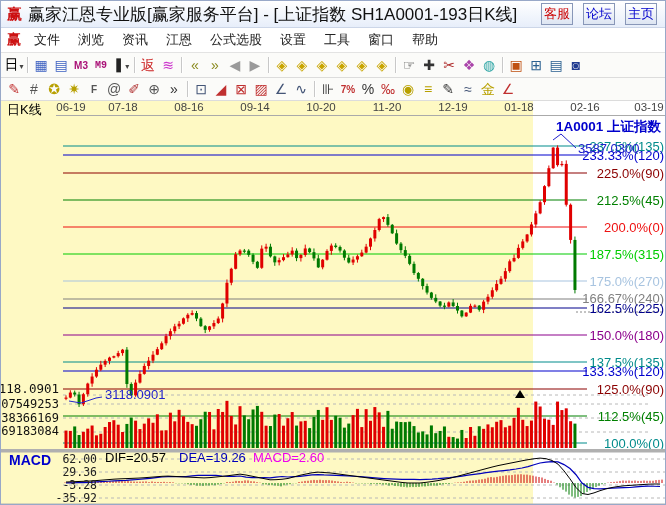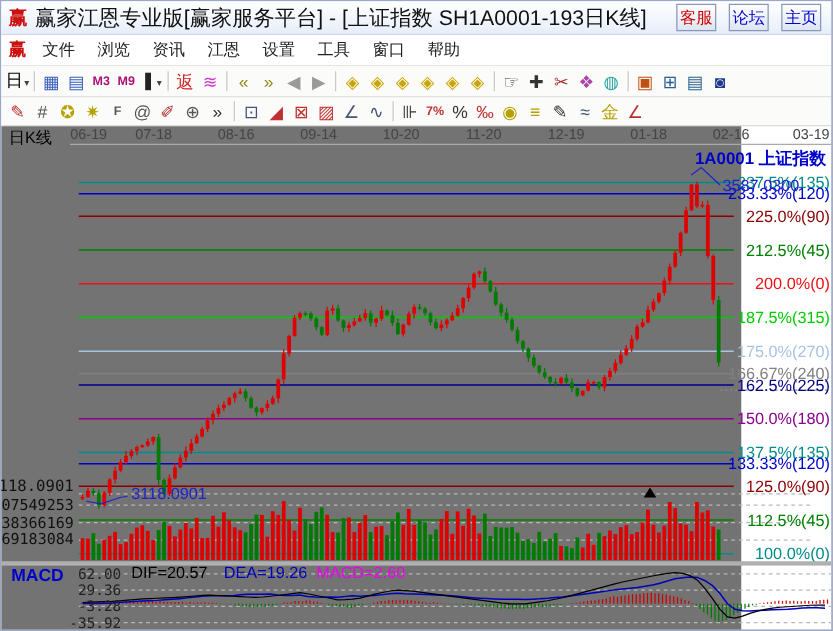--- a/index.html
+++ b/index.html
@@ -14,21 +14,21 @@
   .tbtn.red{color:#cc0000}.tbtn.blue{color:#0000cc}
   .menubar{height:25px;display:flex;align-items:center;padding:0 6px;background:#fff;border-bottom:1px solid #e3e3e3;font-size:13px}
   .menubar .logo{font-size:14px;margin-right:4px}
   .mi{padding:2px 9px;color:#222;cursor:pointer;white-space:nowrap}
   .toolbar{height:25px;display:flex;align-items:center;background:#fbfbf9;border-bottom:1px solid #dcdcdc;padding:0 3px;overflow:hidden}
   #toolbar2{height:23px}
   .ticon{min-width:20px;text-align:center;font-size:14px;line-height:19px;cursor:pointer;white-space:nowrap}
   .ticon.sm{font-size:10px;font-weight:700}
   .tsep{width:1px;height:16px;background:#c8c8c8;margin:0 3px;box-shadow:1px 0 0 #fff}
   .caret{font-size:8px;color:#444;margin-left:1px}
-  .chart-stage{width:592px;height:405px;background:#737373;position:relative}
+  .chart-stage{width:532px;height:405px;background:#fef9c3;position:relative}
   svg text{user-select:none}
 </style>
 </head>
 <body>
 
 <div class="app">
   <div class="titlebar">
     <span class="logo">赢</span>
     <span class="title">赢家江恩专业版[赢家服务平台] - [上证指数  SH1A0001-193日K线]</span>
     <span class="tb-btns">
@@ -37,33 +37,34 @@
       <button class="tbtn blue">主页</button>
     </span>
   </div>
   <div class="menubar">
     <span class="logo">赢</span>
     <span id="menu-items" style="display:flex">
         <span class="mi">文件</span>
         <span class="mi">浏览</span>
         <span class="mi">资讯</span>
         <span class="mi">江恩</span>
+        <span class="mi">公式选股</span>
         <span class="mi">设置</span>
         <span class="mi">工具</span>
         <span class="mi">窗口</span>
         <span class="mi">帮助</span>
       </span>
   </div>
   <div class="toolbar" id="toolbar1">
       <span class="ticon" style="color: rgb(0, 0, 0);">日<span class="caret">▾</span></span>
       <span class="tsep"></span>
       <span class="ticon" style="color: rgb(59, 95, 192);">▦</span>
       <span class="ticon" style="color: rgb(59, 95, 192);">▤</span>
       <span class="ticon sm" style="color: rgb(170, 17, 119);">M3</span>
-      <span class="ticon sm" style="color: rgb(170, 17, 119);">M9</span>
+      <span class="ticon sm" style="color: rgb(170, 17, 119); font-family: Liberation Mono, monospace;">M9</span>
       <span class="ticon" style="color: rgb(34, 34, 34);">❚<span class="caret">▾</span></span>
       <span class="tsep"></span>
       <span class="ticon" style="color: rgb(204, 34, 34);">返</span>
       <span class="ticon" style="color: rgb(204, 51, 204);">≋</span>
       <span class="tsep"></span>
       <span class="ticon" style="color: rgb(138, 138, 30);">«</span>
       <span class="ticon" style="color: rgb(138, 138, 30);">»</span>
       <span class="ticon" style="color: rgb(154, 154, 154);">◀</span>
       <span class="ticon" style="color: rgb(154, 154, 154);">▶</span>
       <span class="tsep"></span>

